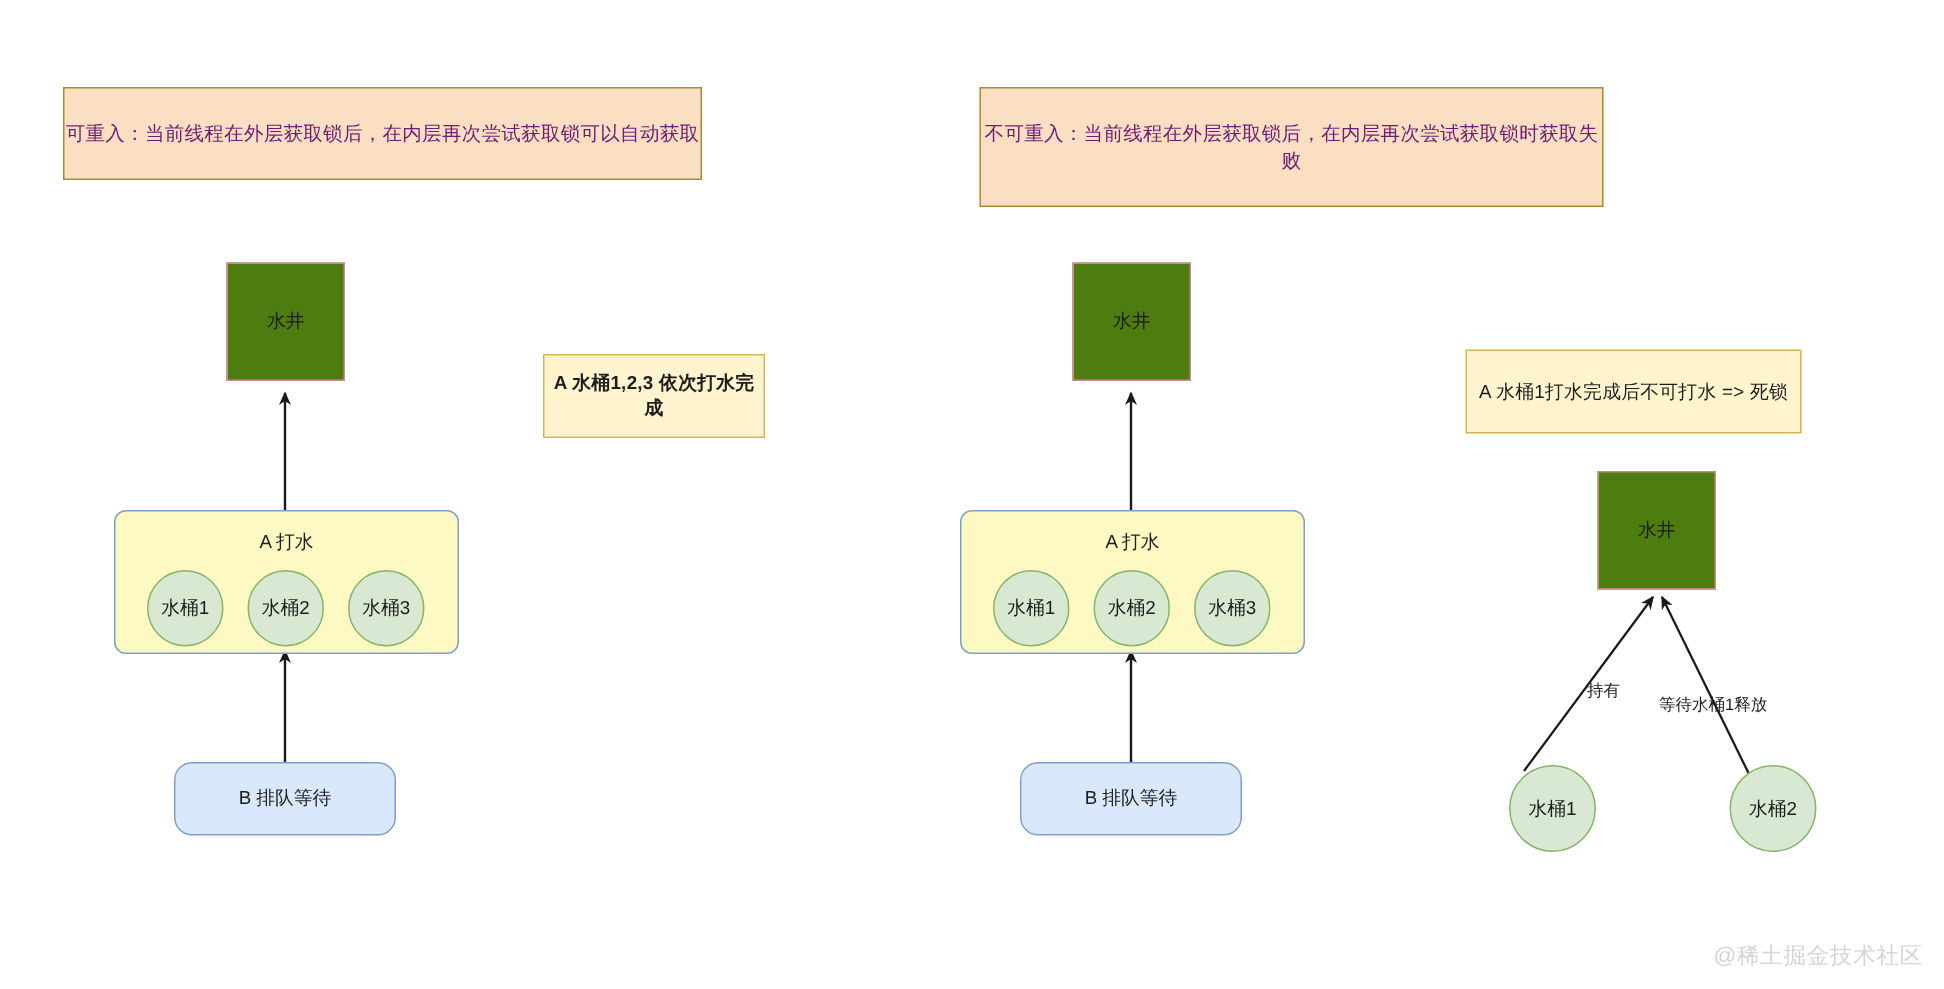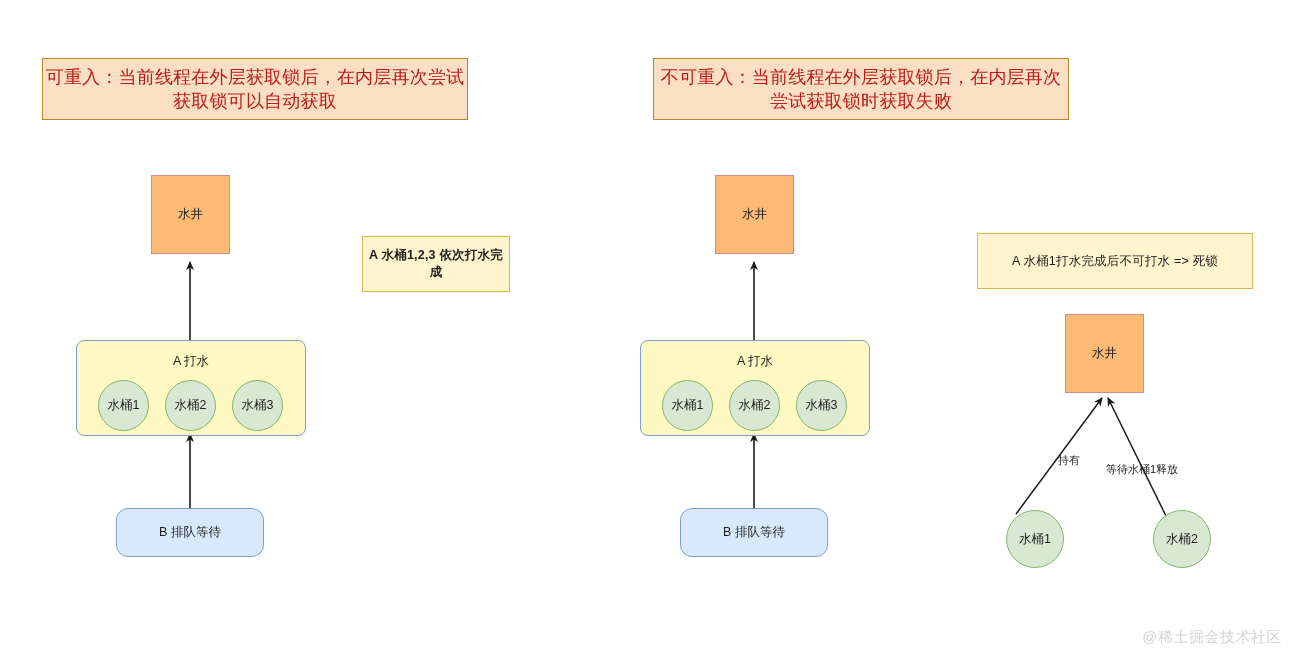--- a/index.html
+++ b/index.html
@@ -26,35 +26,35 @@
     display: flex;
     align-items: center;
     justify-content: center;
     text-align: center;
     line-height: 1.35;
   }
 
   .note-orange {
     background: #fbdfc2;
     border: 1.6px solid #b5872a;
-    font-size: 18px;
-    color: #b91c1c;
+    font-size: 13px;
+    color: #701a75;
     letter-spacing: 0.2px;
   }
 
   .note-yellow {
     background: #fff4cd;
     border: 1.6px solid #d6b656;
     font-size: 12.5px;
     color: #1d1d1d;
     letter-spacing: 0.2px;
   }
 
   .box-pink {
-    background: #fdba74;
+    background: #4d7c0f;
     border: 1.4px solid #cf8b8b;
     font-size: 12.5px;
     color: #1d1d1d;
   }
 
   .box-blue-round {
     background: #dae8fc;
     border: 1.4px solid #7d9fcc;
     border-radius: 12px;
     font-size: 12.5px;
@@ -149,34 +149,34 @@
     <div class="group-title">A 打水</div>
     <div class="circle-green" style="left:21px; top:39px; width:51px; height:51px;">水桶1</div>
     <div class="circle-green" style="left:88px; top:39px; width:51px; height:51px;">水桶2</div>
     <div class="circle-green" style="left:155px; top:39px; width:51px; height:51px;">水桶3</div>
   </div>
 
   <div class="node box-blue-round" style="left:116px; top:508px; width:148px; height:49px;">B 排队等待</div>
 
   <div class="node note-yellow" style="left:362px; top:236px; width:148px; height:56px;font-weight:bold;">A 水桶1,2,3 依次打水完成</div>
 
-  <div class="node note-orange" style="left:653px; top:58px; width:416px; height:62px;">不可重入：当前线程在外层获取锁后，在内层再次尝试获取锁时获取失败</div>
+  <div class="node note-orange" style="left:653px; top:58px; width:416px; height:80px;">不可重入：当前线程在外层获取锁后，在内层再次尝试获取锁时获取失败</div>
 
   <div class="node box-pink" style="left:715px; top:175px; width:79px; height:79px;">水井</div>
 
   <div class="group-blue" style="position:absolute; left:640px; top:340px; width:228px; height:94px;">
     <div class="group-title">A 打水</div>
     <div class="circle-green" style="left:21px; top:39px; width:51px; height:51px;">水桶1</div>
     <div class="circle-green" style="left:88px; top:39px; width:51px; height:51px;">水桶2</div>
     <div class="circle-green" style="left:155px; top:39px; width:51px; height:51px;">水桶3</div>
   </div>
 
   <div class="node box-blue-round" style="left:680px; top:508px; width:148px; height:49px;">B 排队等待</div>
 
-  <div class="node note-yellow" style="left:977px; top:233px; width:276px; height:56px;">A 水桶1打水完成后不可打水  =&gt; 死锁</div>
+  <div class="node note-yellow" style="left:977px; top:233px; width:224px; height:56px;">A 水桶1打水完成后不可打水  =&gt; 死锁</div>
 
   <div class="node box-pink" style="left:1065px; top:314px; width:79px; height:79px;">水井</div>
 
   <div class="circle-green" style="left:1006px; top:510px; width:58px; height:58px;">水桶1</div>
 
   <div class="circle-green" style="left:1153px; top:510px; width:58px; height:58px;">水桶2</div>
 
   <div class="edge-label" style="left:1058px; top:438px;margin-top:15px;">持有</div>
 
   <div class="edge-label" style="left:1106px; top:438px;margin-top:24px;">等待水桶1释放</div>

